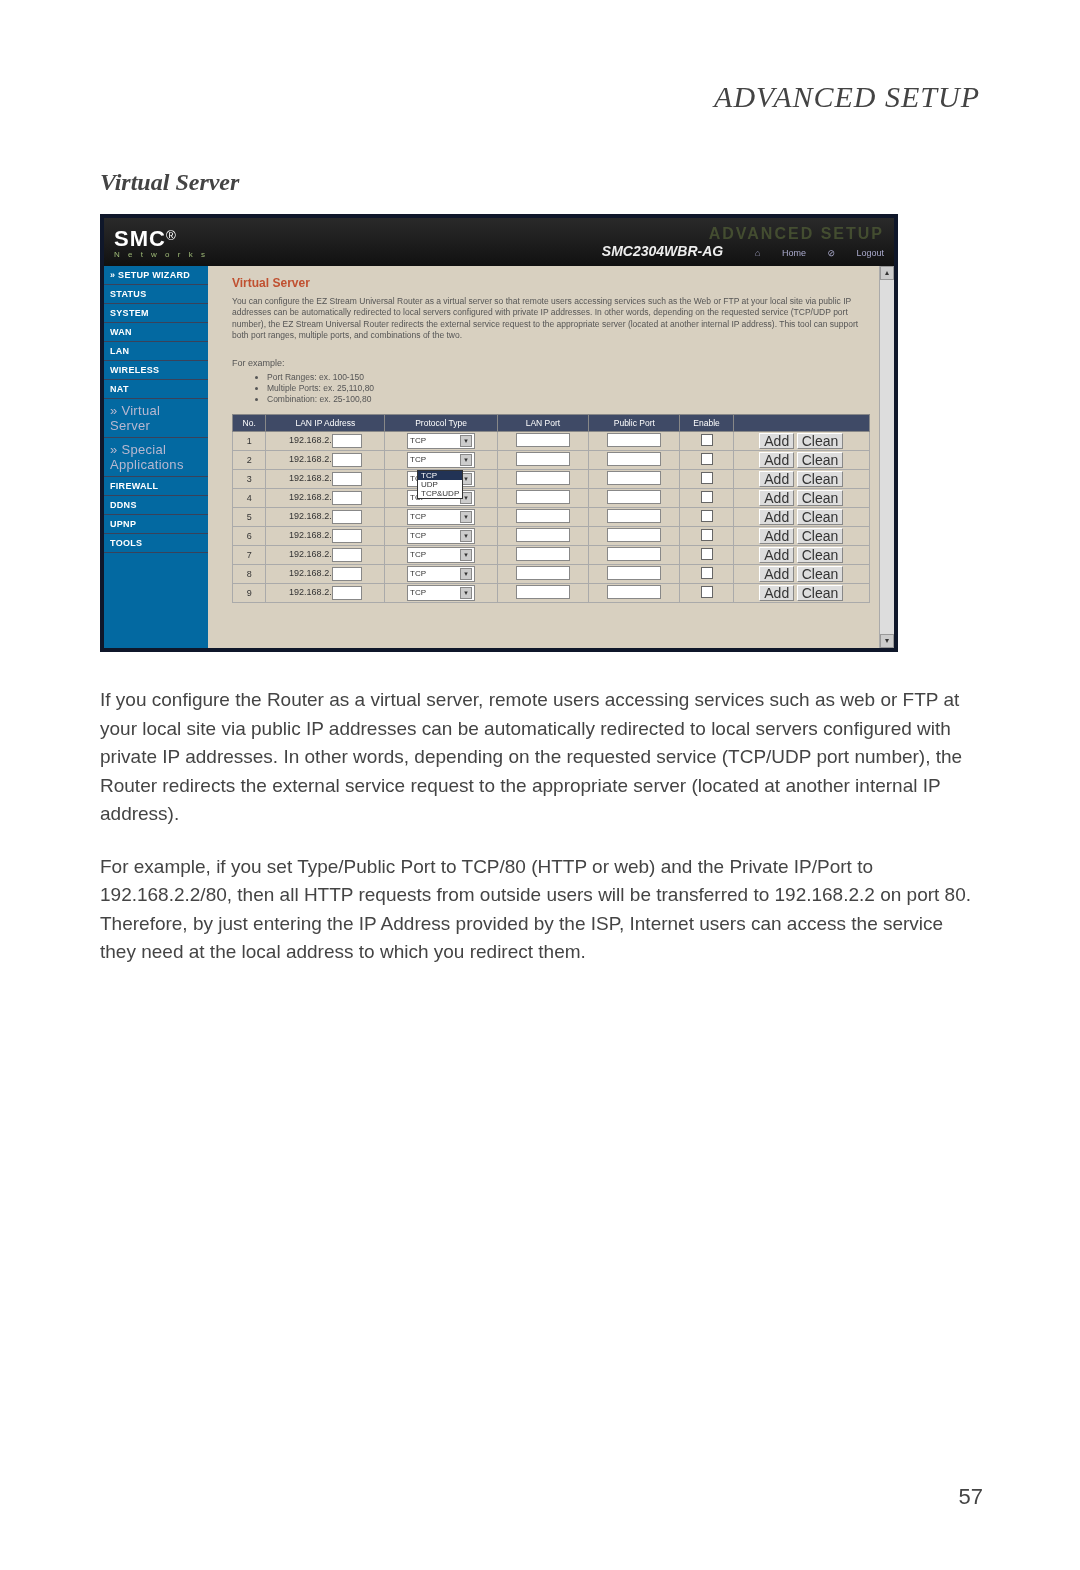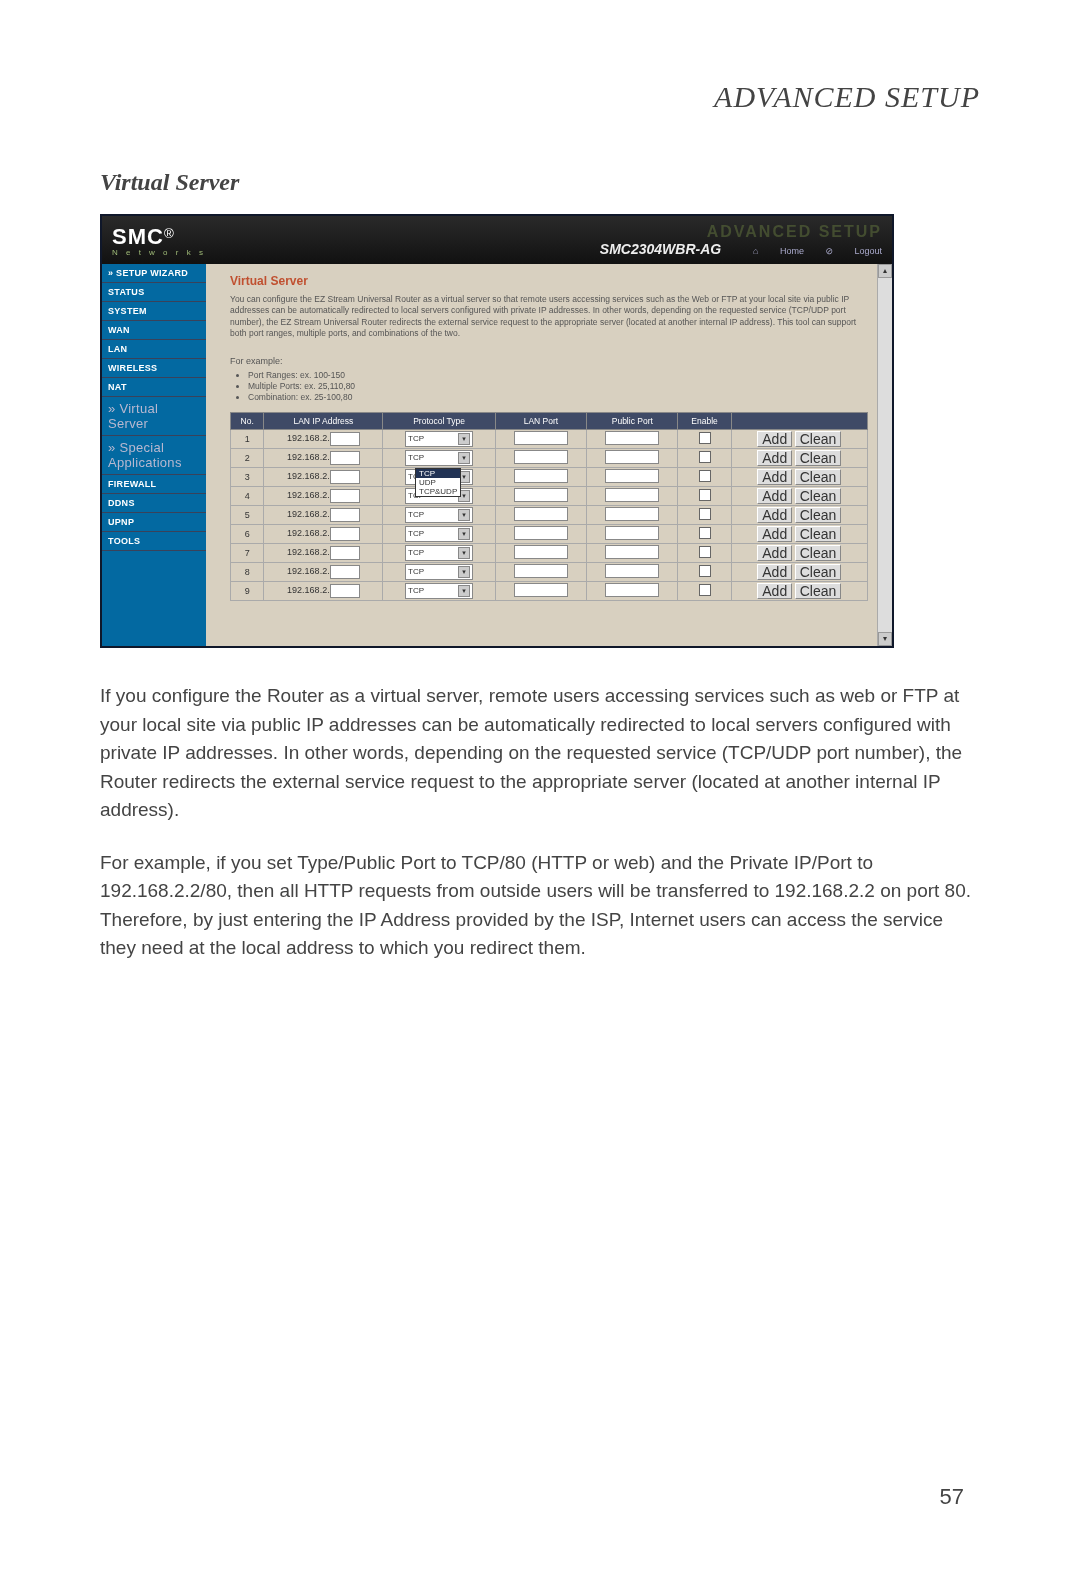--- a/index.html
+++ b/index.html
@@ -28,21 +28,21 @@
   }
   .section-title {
     font-size: 24px;
     font-style: italic;
     font-weight: bold;
     color: #444;
     font-family: Georgia, "Times New Roman", serif;
     margin-bottom: 18px;
   }
   .screenshot {
-    border: 2px solid #0f172a;
+    border: 4px solid #0f172a;
     width: 790px;
     height: 430px;
     background: #d8d0c0;
     position: relative;
     overflow: hidden;
     font-family: Arial, Helvetica, sans-serif;
   }
   .shot-header {
     background: linear-gradient(#2a2a2a,#111);
     height: 48px;
@@ -121,21 +121,21 @@
     font-weight: bold;
   }
   .desc {
     font-size: 8.5px;
     color: #555;
     line-height: 1.35;
     margin-bottom: 16px;
   }
   .ex-label { font-size:9px; color:#555; margin-bottom:4px; }
   .ex-list { margin:0 0 10px 18px; padding:0; font-size:8.5px; color:#555; }
-  .ex-list li { margin-bottom:1px; }
+  .ex-list li { margin-bottom:1px;margin-left:17px; }
   .vs-table {
     border-collapse: collapse;
     width: 100%;
     font-size: 9px;
     border-radius: 24px;
   }
   .vs-table th {
     background: #3f4a66;
     color: #fff;
     font-weight: normal;
@@ -190,21 +190,21 @@
   .vscroll .down { position:absolute; bottom:0; left:0; right:0; }
   .body-text {
     font-family: Verdana, Geneva, sans-serif;
     font-size: 19px;
     line-height: 1.5;
     color: #444;
     margin-top: 34px;
   }
   .body-text p { margin: 0 0 24px 0; }
   .page-num {
-    position:absolute; bottom:60px; right:116px;
+    position:absolute; bottom:60px; right:97px;
     font-size:22px; color:#444;
     font-family: Verdana, Geneva, sans-serif;
   }
 </style>
 </head>
 <body>
 
 <div class="page">
   <div class="doc-title">ADVANCED SETUP</div>
   <div class="section-title">Virtual Server</div>

